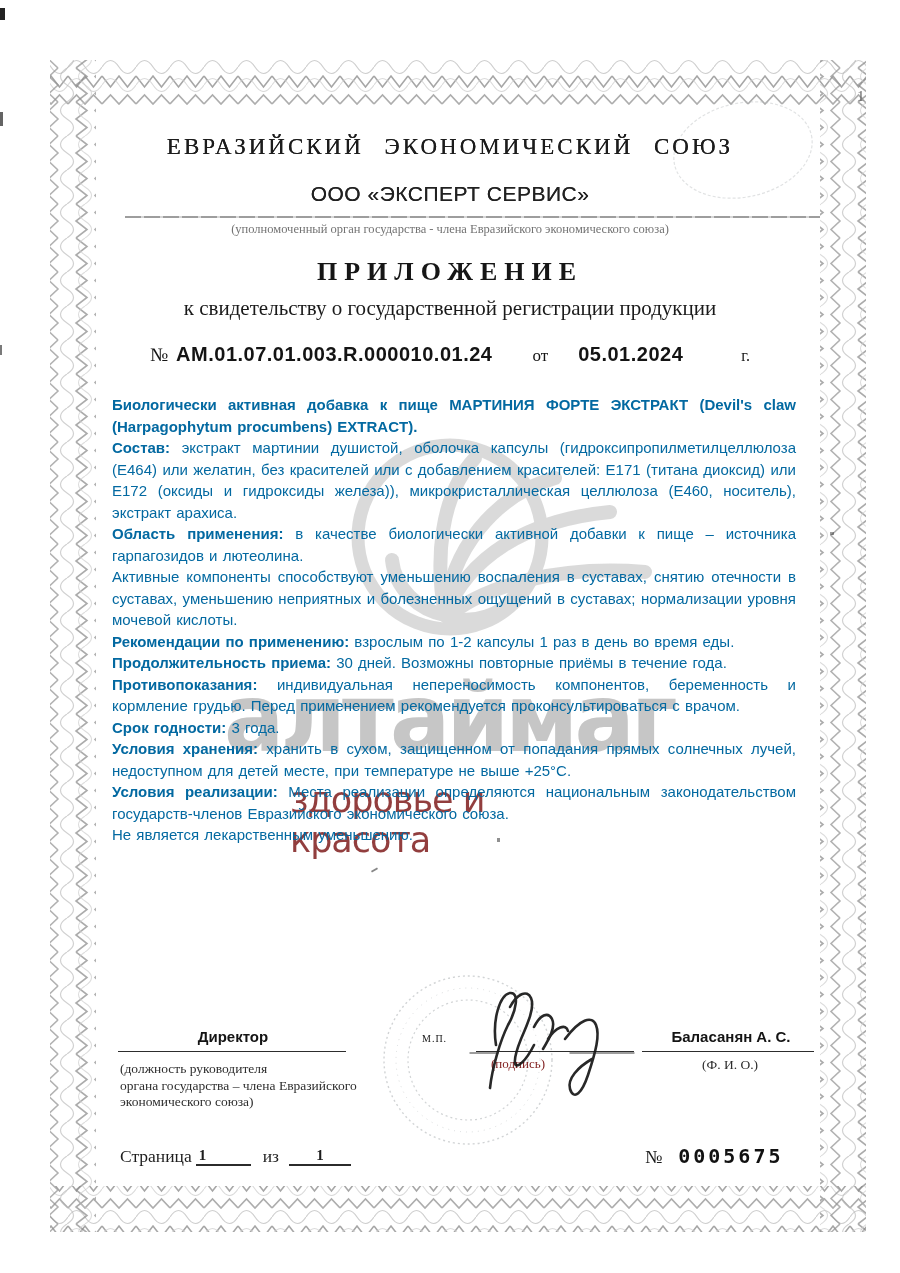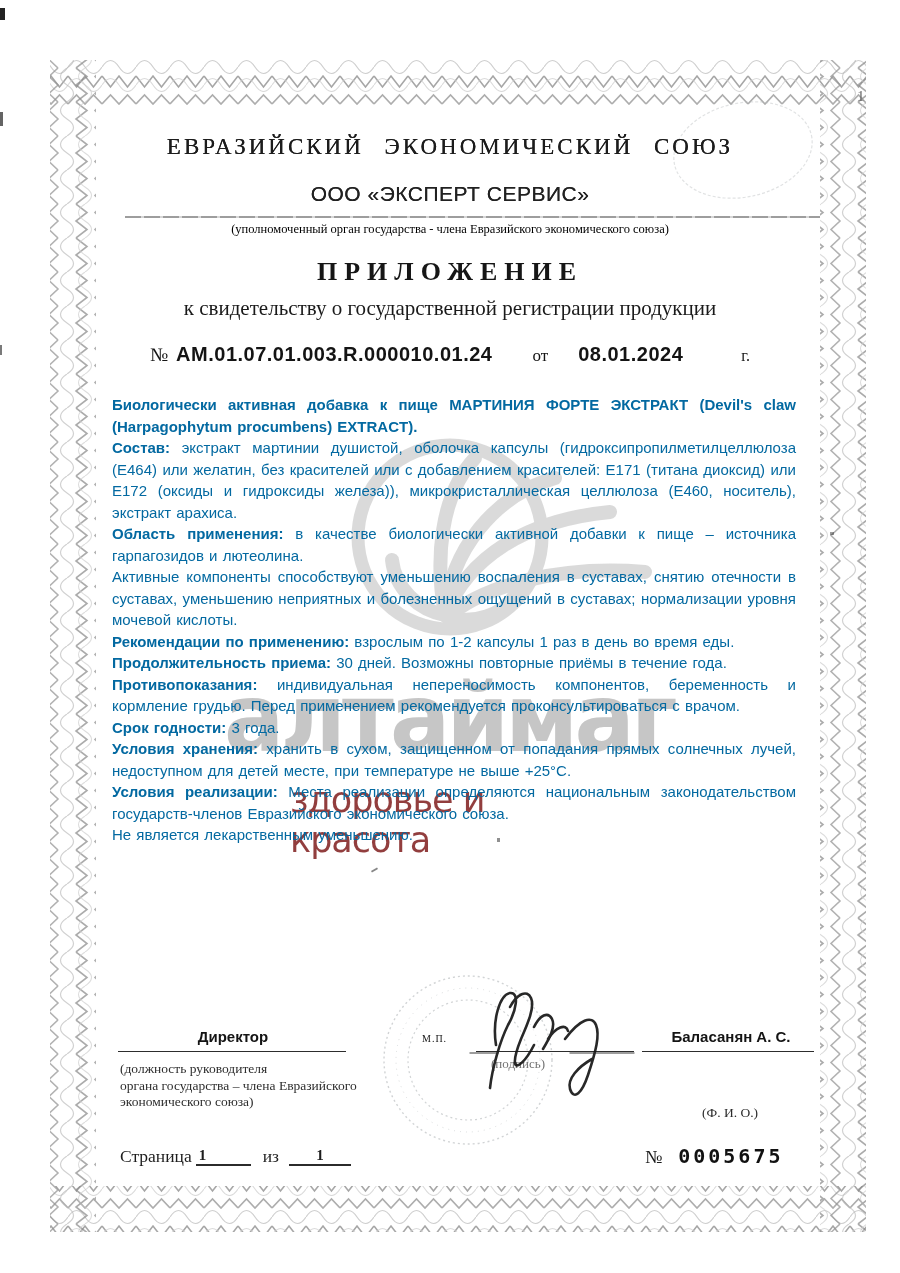--- a/index.html
+++ b/index.html
@@ -14,21 +14,21 @@
   #frame-svg{left:0;top:0;width:900px;height:1273px;z-index:1;pointer-events:none;}
   
   .hdr-union{top:134px;left:70px;right:70px;text-align:center;
     font-family:"Liberation Serif","DejaVu Serif",serif;font-size:23px;letter-spacing:3px;
     word-spacing:12px;color:#1c1c1c;text-shadow:0 0 .5px #222;z-index:2;}
   .hdr-org{top:182px;left:70px;right:70px;text-align:center;
     font-size:21px;letter-spacing:.5px;color:#212121;text-shadow:0 0 .4px #333;z-index:2;}
   .hdr-rule{top:216px;left:125px;width:695px;height:2px;z-index:2;
     background:repeating-linear-gradient(90deg,#8c8c8c 0 16px,#cfcfcf 16px 19px);opacity:.85;}
   .hdr-note{top:222px;left:70px;right:70px;text-align:center;
-    font-family:"Liberation Serif","DejaVu Serif",serif;font-size:12.5px;color:#000000;z-index:2;}
+    font-family:"Liberation Serif","DejaVu Serif",serif;font-size:12.5px;color:#737373;z-index:2;}
   .corner-pg{top:88px;left:857px;font-family:"Liberation Serif",serif;font-size:15px;color:#6b6b6b;z-index:2;}
   
   .title-main{top:257px;left:70px;right:70px;text-align:center;
     font-family:"Liberation Serif","DejaVu Serif",serif;font-weight:700;font-size:26px;letter-spacing:7px;color:#161616;z-index:2;}
   .title-sub{top:296px;left:70px;right:70px;text-align:center;
     font-family:"Liberation Serif","DejaVu Serif",serif;font-size:21px;color:#1a1a1a;z-index:2;}
   .title-num{top:343px;left:70px;right:70px;display:flex;justify-content:center;align-items:baseline;z-index:2;}
   .num-sign{font-family:"Liberation Serif",serif;font-size:19px;margin-right:8px;}
   .num-val{font-weight:700;font-size:20px;letter-spacing:.5px;}
   .num-from{font-family:"Liberation Serif",serif;font-size:17px;margin-left:40px;}
@@ -44,25 +44,25 @@
     font-family:"DejaVu Sans",sans-serif;font-weight:700;font-size:94px;line-height:94px;
     letter-spacing:-4px;color:#b9b9b9;opacity:.8;transform:scaleX(.95);transform-origin:left;}
   .wm-tagline{top:780px;left:290px;width:320px;text-align:left;z-index:0;
     font-family:"DejaVu Sans",sans-serif;font-size:35px;color:#7f1d1d;opacity:.85;letter-spacing:-1px;}
   
   .sig-director{top:1028px;left:120px;width:226px;text-align:center;font-weight:700;font-size:15px;z-index:2;}
   .sig-line1{top:1051px;left:118px;width:228px;border-top:1.6px solid #2d2d2d;z-index:2;}
   .sig-mp{top:1033px;left:422px;font-family:"Liberation Serif",serif;font-size:10px;letter-spacing:1px;z-index:2;}
   .sig-line2{top:1051px;left:476px;width:158px;border-top:1.6px solid #2d2d2d;z-index:2;}
   .sig-cap-sign{top:1056px;left:458px;width:120px;text-align:center;
-    font-family:"Liberation Serif",serif;font-size:13px;color:#737373;z-index:2;}
+    font-family:"Liberation Serif",serif;font-size:13px;color:#7f1d1d;z-index:2;}
   .sig-name{top:1028px;left:648px;width:166px;text-align:center;font-weight:700;font-size:15px;z-index:2;}
   .sig-line3{top:1051px;left:642px;width:172px;border-top:1.6px solid #2d2d2d;z-index:2;}
   .sig-cap-fio{top:1057px;left:660px;width:140px;text-align:center;
-    font-family:"Liberation Serif",serif;font-size:13.5px;color:#2c2c2c;z-index:2;margin-top:48px;}
+    font-family:"Liberation Serif",serif;font-size:13.5px;color:#2c2c2c;z-index:2;}
   .sig-note{top:1061px;left:120px;width:280px;
     font-family:"Liberation Serif","DejaVu Serif",serif;font-size:13.5px;line-height:16.5px;color:#2e2e2e;z-index:2;}
   #scribble-svg{left:420px;top:975px;width:260px;height:140px;z-index:3;}
   
   .pg-row{top:1146px;left:120px;display:flex;align-items:baseline;z-index:2;
     font-family:"Liberation Serif","DejaVu Serif",serif;font-size:17.5px;color:#1d1d1d;}
   .pg-slot{display:inline-block;border-bottom:2px solid #2b2b2b;font-weight:700;font-size:15px;
     transform:translateY(-2px);}
   .pg-slot.cur{width:52px;text-align:left;padding-left:3px;margin-left:4px;}
   .pg-slot.tot{width:62px;text-align:center;margin-left:10px;}
@@ -138,21 +138,21 @@
 <div class="abs hdr-rule"></div>
 <div class="abs hdr-note">(уполномоченный орган государства - члена Евразийского экономического союза)</div>
 <div class="abs corner-pg">1</div>
 
 <div class="abs title-main">ПРИЛОЖЕНИЕ</div>
 <div class="abs title-sub">к свидетельству о государственной регистрации продукции</div>
 <div class="abs title-num">
   <span class="num-sign">№</span>
   <span class="num-val">АМ.01.07.01.003.R.000010.01.24</span>
   <span class="num-from">от</span>
-  <span class="num-date">08.01.2024</span>
+  <span class="num-date">05.01.2024</span>
   <span class="num-year">г.</span>
 </div>
 
 <div class="abs wm-brand">алтаймаг</div>
 <div class="abs wm-tagline">здоровье и красота</div>
 
 <div class="abs body-text">
   <p><span class="lead">Биологически активная добавка к пище МАРТИНИЯ ФОРТЕ ЭКСТРАКТ (Devil's claw (Harpagophytum procumbens) EXTRACT).</span><span></span></p>
   <p><span class="lead">Состав:</span><span> экстракт мартинии душистой, оболочка капсулы (гидроксипропилметилцеллюлоза (Е464) или желатин, без красителей или с добавлением красителей: Е171 (титана диоксид) или Е172 (оксиды и гидроксиды железа)), микрокристаллическая целлюлоза (Е460, носитель), экстракт арахиса.</span></p>
   <p><span class="lead">Область применения:</span><span> в качестве биологически активной добавки к пище – источника гарпагозидов и лютеолина.</span></p>

